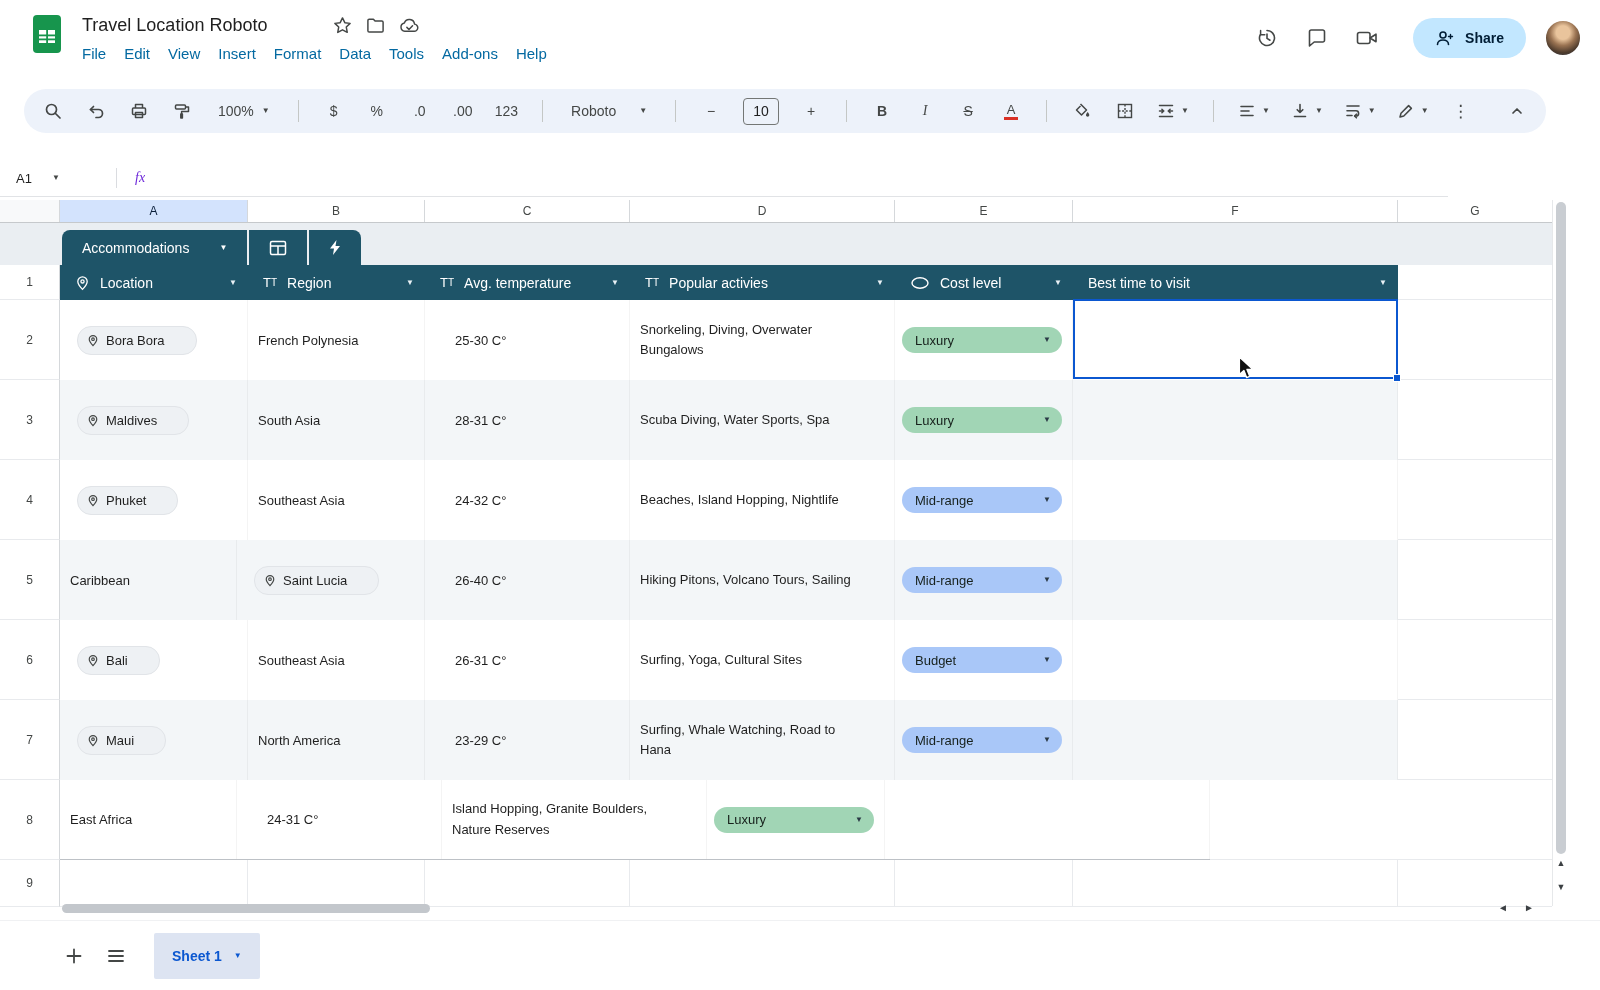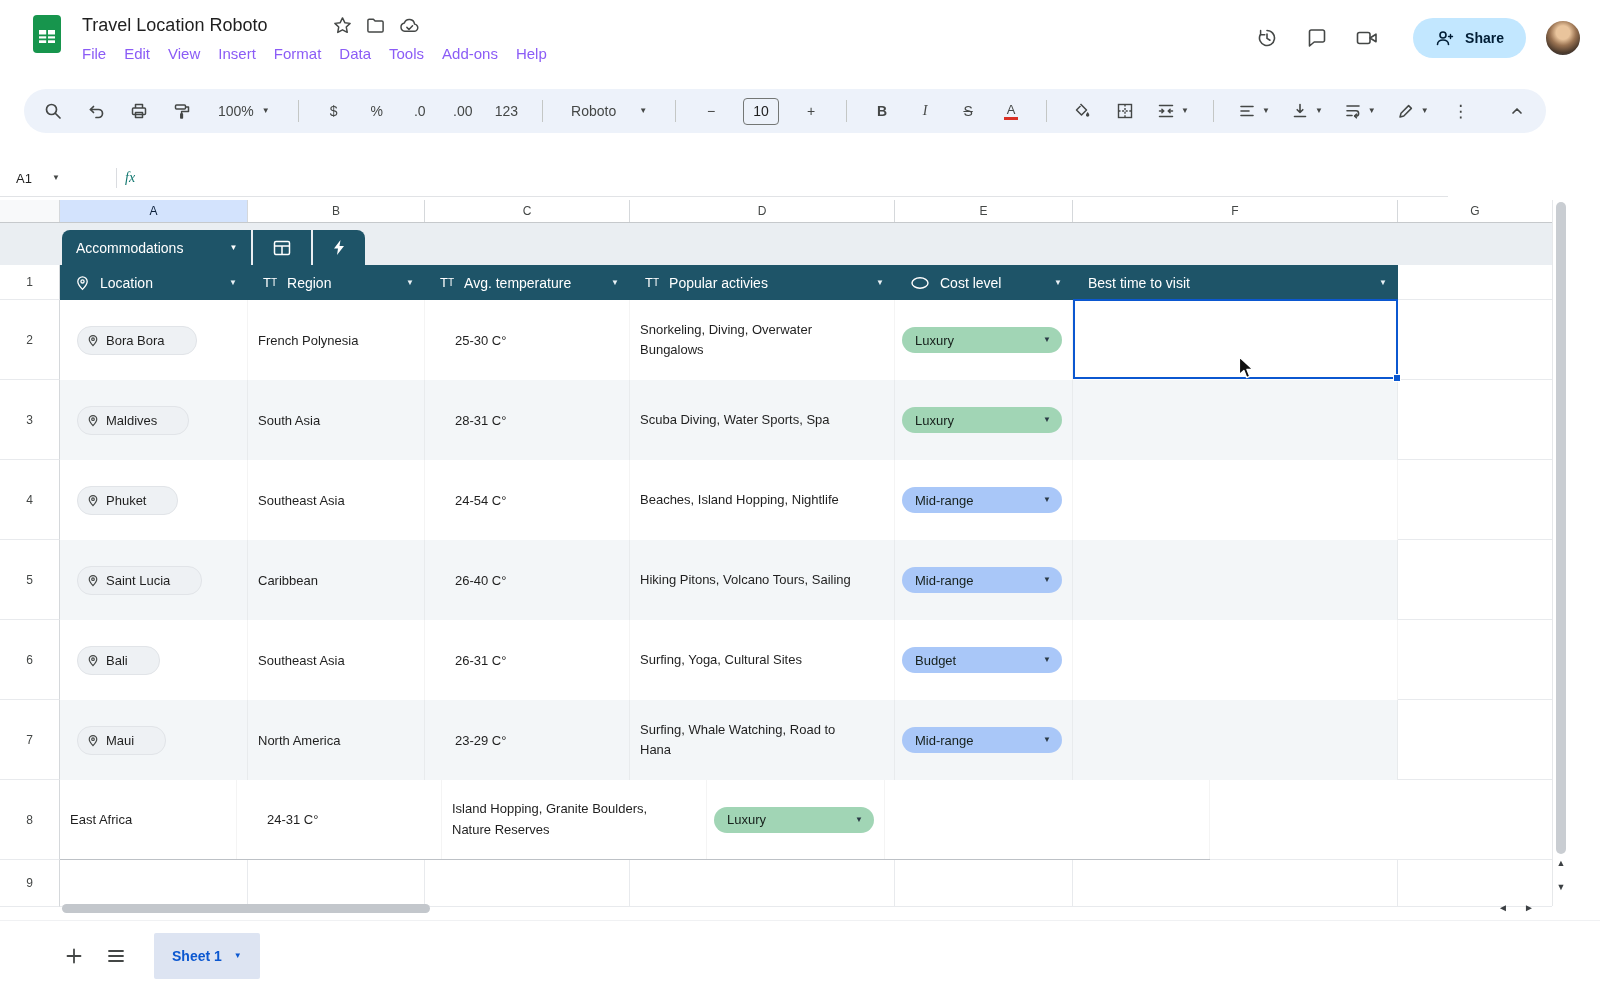--- a/index.html
+++ b/index.html
@@ -9,21 +9,21 @@
   .ic{color:#444746}
 
   
   .appbar{position:absolute;left:0;top:0;width:1600px;height:82px;display:flex;align-items:flex-start;box-sizing:border-box;padding:10px 18px 0 28px}
   .logo{width:38px;height:40px;margin:4px 16px 0 0;flex-shrink:0}
   .title-wrap{flex:1;min-width:0}
   .title-row{display:flex;align-items:center;height:30px}
   .doc-title{font-size:18px;color:#1f1f1f;white-space:nowrap}
   .doc-icons{display:flex;gap:14px;margin-left:66px;align-items:center}
   .menubar{display:flex;margin-left:-9px;margin-top:2px}
-  .menu-item{font-size:15px;color:#8b5cf6;padding:3px 9px;border-radius:6px;white-space:nowrap}
+  .menu-item{font-size:15px;color:#0369a1;padding:3px 9px;border-radius:6px;white-space:nowrap}
   .appbar-right{display:flex;align-items:center;gap:10px;padding-top:8px;flex-shrink:0}
   .round-btn{width:40px;height:40px;border-radius:50%;display:flex;align-items:center;justify-content:center}
   .share-btn{display:flex;align-items:center;gap:10px;background:#c2e7ff;color:#001d35;height:40px;padding:0 22px;border-radius:22px;font-size:14px;font-weight:700;margin-left:16px}
   .avatar{width:34px;height:34px;border-radius:50%;margin-left:8px;border:2px solid #fff;
           background:radial-gradient(circle at 50% 34%, #e9c49c 24%, #9a7352 46%, #4c3a2c 72%, #31405a 100%)}
 
   
   .toolbar{position:absolute;left:24px;top:89px;width:1522px;height:44px;background:#edf2fa;border-radius:22px;
            display:flex;align-items:center;box-sizing:border-box;padding:8px 14px;gap:13px}
   .tb{min-width:30px;height:30px;border-radius:6px;display:flex;align-items:center;justify-content:center;
@@ -35,39 +35,39 @@
   .fontsel{width:92px;justify-content:space-between;padding:0 8px}
   .sizebox{width:34px;height:25px;border:1px solid #747775;border-radius:4px;display:flex;align-items:center;justify-content:center;font-size:14px;color:#1f1f1f;margin:0 4px;background:#edf2fa}
   .textcolor{flex-direction:column;gap:0;line-height:1}
   .textcolor .bar{width:14px;height:3px;background:#d93025;margin-top:1px}
   .spacer{flex:1}
 
   
   .fbar{position:absolute;left:0;top:160px;width:1448px;height:37px;display:flex;align-items:center;border-bottom:1px solid #e1e3e6;box-sizing:border-box}
   .namebox{width:92px;display:flex;align-items:center;gap:20px;padding-left:16px;font-size:13px;color:#1f1f1f}
   .fdiv{width:1px;height:20px;background:#dadce0;margin:0 8px}
-  .fx{font-size:14px;font-style:italic;color:#0f766e;font-family:"Liberation Serif",serif}
+  .fx{font-size:14px;font-style:italic;color:#6d28d9;margin-left:10px;font-family:"Liberation Serif",serif}
 
   
   .grid{position:absolute;left:0;top:200px;width:1552px;height:706px;background:#fff}
   .wrn{width:60px;flex-shrink:0}.wa{width:188px;flex-shrink:0}.wb{width:177px;flex-shrink:0}
   .wc{width:205px;flex-shrink:0}.wd{width:265px;flex-shrink:0}.we{width:178px;flex-shrink:0}
   .wf{width:325px;flex-shrink:0}.wg{flex:1}
   .colstrip{display:flex;height:23px;border-bottom:1px solid #c6c9cc;background:#fff;box-sizing:border-box}
   .colstrip .cell{display:flex;align-items:center;justify-content:center;font-size:12px;color:#444746;
                   border-right:1px solid #d5d8db;box-sizing:border-box}
   .colstrip .sel-col{background:#d3e3fd;color:#0b1f3a}
   .row{display:flex;box-sizing:border-box}
   .rn{width:60px;flex-shrink:0;display:flex;align-items:center;justify-content:center;font-size:12px;color:#444746;
       border-right:1px solid #d5d8db;border-bottom:1px solid #e8eaed;box-sizing:border-box}
   .band{height:42px;background:#eaeef2;align-items:flex-end}
   .band .bandrest{display:flex;align-items:flex-end;flex:1;padding-left:2px}
   .tbl-ctrl{display:flex;gap:2px;height:35px}
   .seg{background:var(--table-header,#1e5468);color:#fff;display:flex;align-items:center}
-  .seg.name{border-radius:8px 0 0 0;padding:0 14px;gap:46px;font-size:14px}
+  .seg.name{border-radius:8px 0 0 0;padding:0 20px;gap:30px;font-size:14px}
   .seg.name .caret{color:#fff}
   .seg.mid{width:58px;justify-content:center}
   .seg.end{width:52px;justify-content:center;border-radius:0 8px 0 0}
   .hdr{height:35px}
   .thead{display:flex;background:var(--table-header,#1e5468)}
   .th{display:flex;align-items:center;color:#fff;font-size:14px;padding-left:15px;box-sizing:border-box;position:relative}
   .th .caret{position:absolute;right:11px;color:#e8f0f5}
   .hic{margin-right:10px;display:flex;align-items:center}
   .tt{font-size:13px;color:#fff;letter-spacing:0}
   .tt small{font-size:10px}
@@ -451,46 +451,46 @@
       <div class="td wa ca">
           <span class="loc-chip">
             <svg width="12" height="13" viewBox="0 0 16 16" fill="none" stroke="#444746" stroke-width="1.6">
               <path d="M8 1.5C5.2 1.5 3 3.7 3 6.3 3 9.6 8 14.8 8 14.8s5-5.2 5-8.5C13 3.7 10.8 1.5 8 1.5z"></path>
               <circle cx="8" cy="6.3" r="1.7"></circle>
             </svg>
             <span>Phuket</span>
           </span>
         </div>
       <div class="td wb">Southeast Asia</div>
-      <div class="td wc cc">24-54 C°</div>
+      <div class="td wc cc">24-32 C°</div>
       <div class="td wd cd">Beaches, Island Hopping, Nightlife</div>
       <div class="td we ce">
           <span class="cost-chip" data-variant="blue">
             <span>Mid-range</span>
             <span class="caret">▼</span>
           </span>
         </div>
       <div class="td wf"></div>
     </div>
     <div class="gcell"></div>
   </div>
 
   <div class="row drow odd">
     <div class="rn">5</div>
     <div class="tds">
+      <div class="td wb">Caribbean</div>
       <div class="td wa ca">
           <span class="loc-chip">
             <svg width="12" height="13" viewBox="0 0 16 16" fill="none" stroke="#444746" stroke-width="1.6">
               <path d="M8 1.5C5.2 1.5 3 3.7 3 6.3 3 9.6 8 14.8 8 14.8s5-5.2 5-8.5C13 3.7 10.8 1.5 8 1.5z"></path>
               <circle cx="8" cy="6.3" r="1.7"></circle>
             </svg>
             <span>Saint Lucia</span>
           </span>
         </div>
-      <div class="td wb">Caribbean</div>
       <div class="td wc cc">26-40 C°</div>
       <div class="td wd cd">Hiking Pitons, Volcano Tours, Sailing</div>
       <div class="td we ce">
           <span class="cost-chip" data-variant="blue">
             <span>Mid-range</span>
             <span class="caret">▼</span>
           </span>
         </div>
       <div class="td wf"></div>
     </div>

